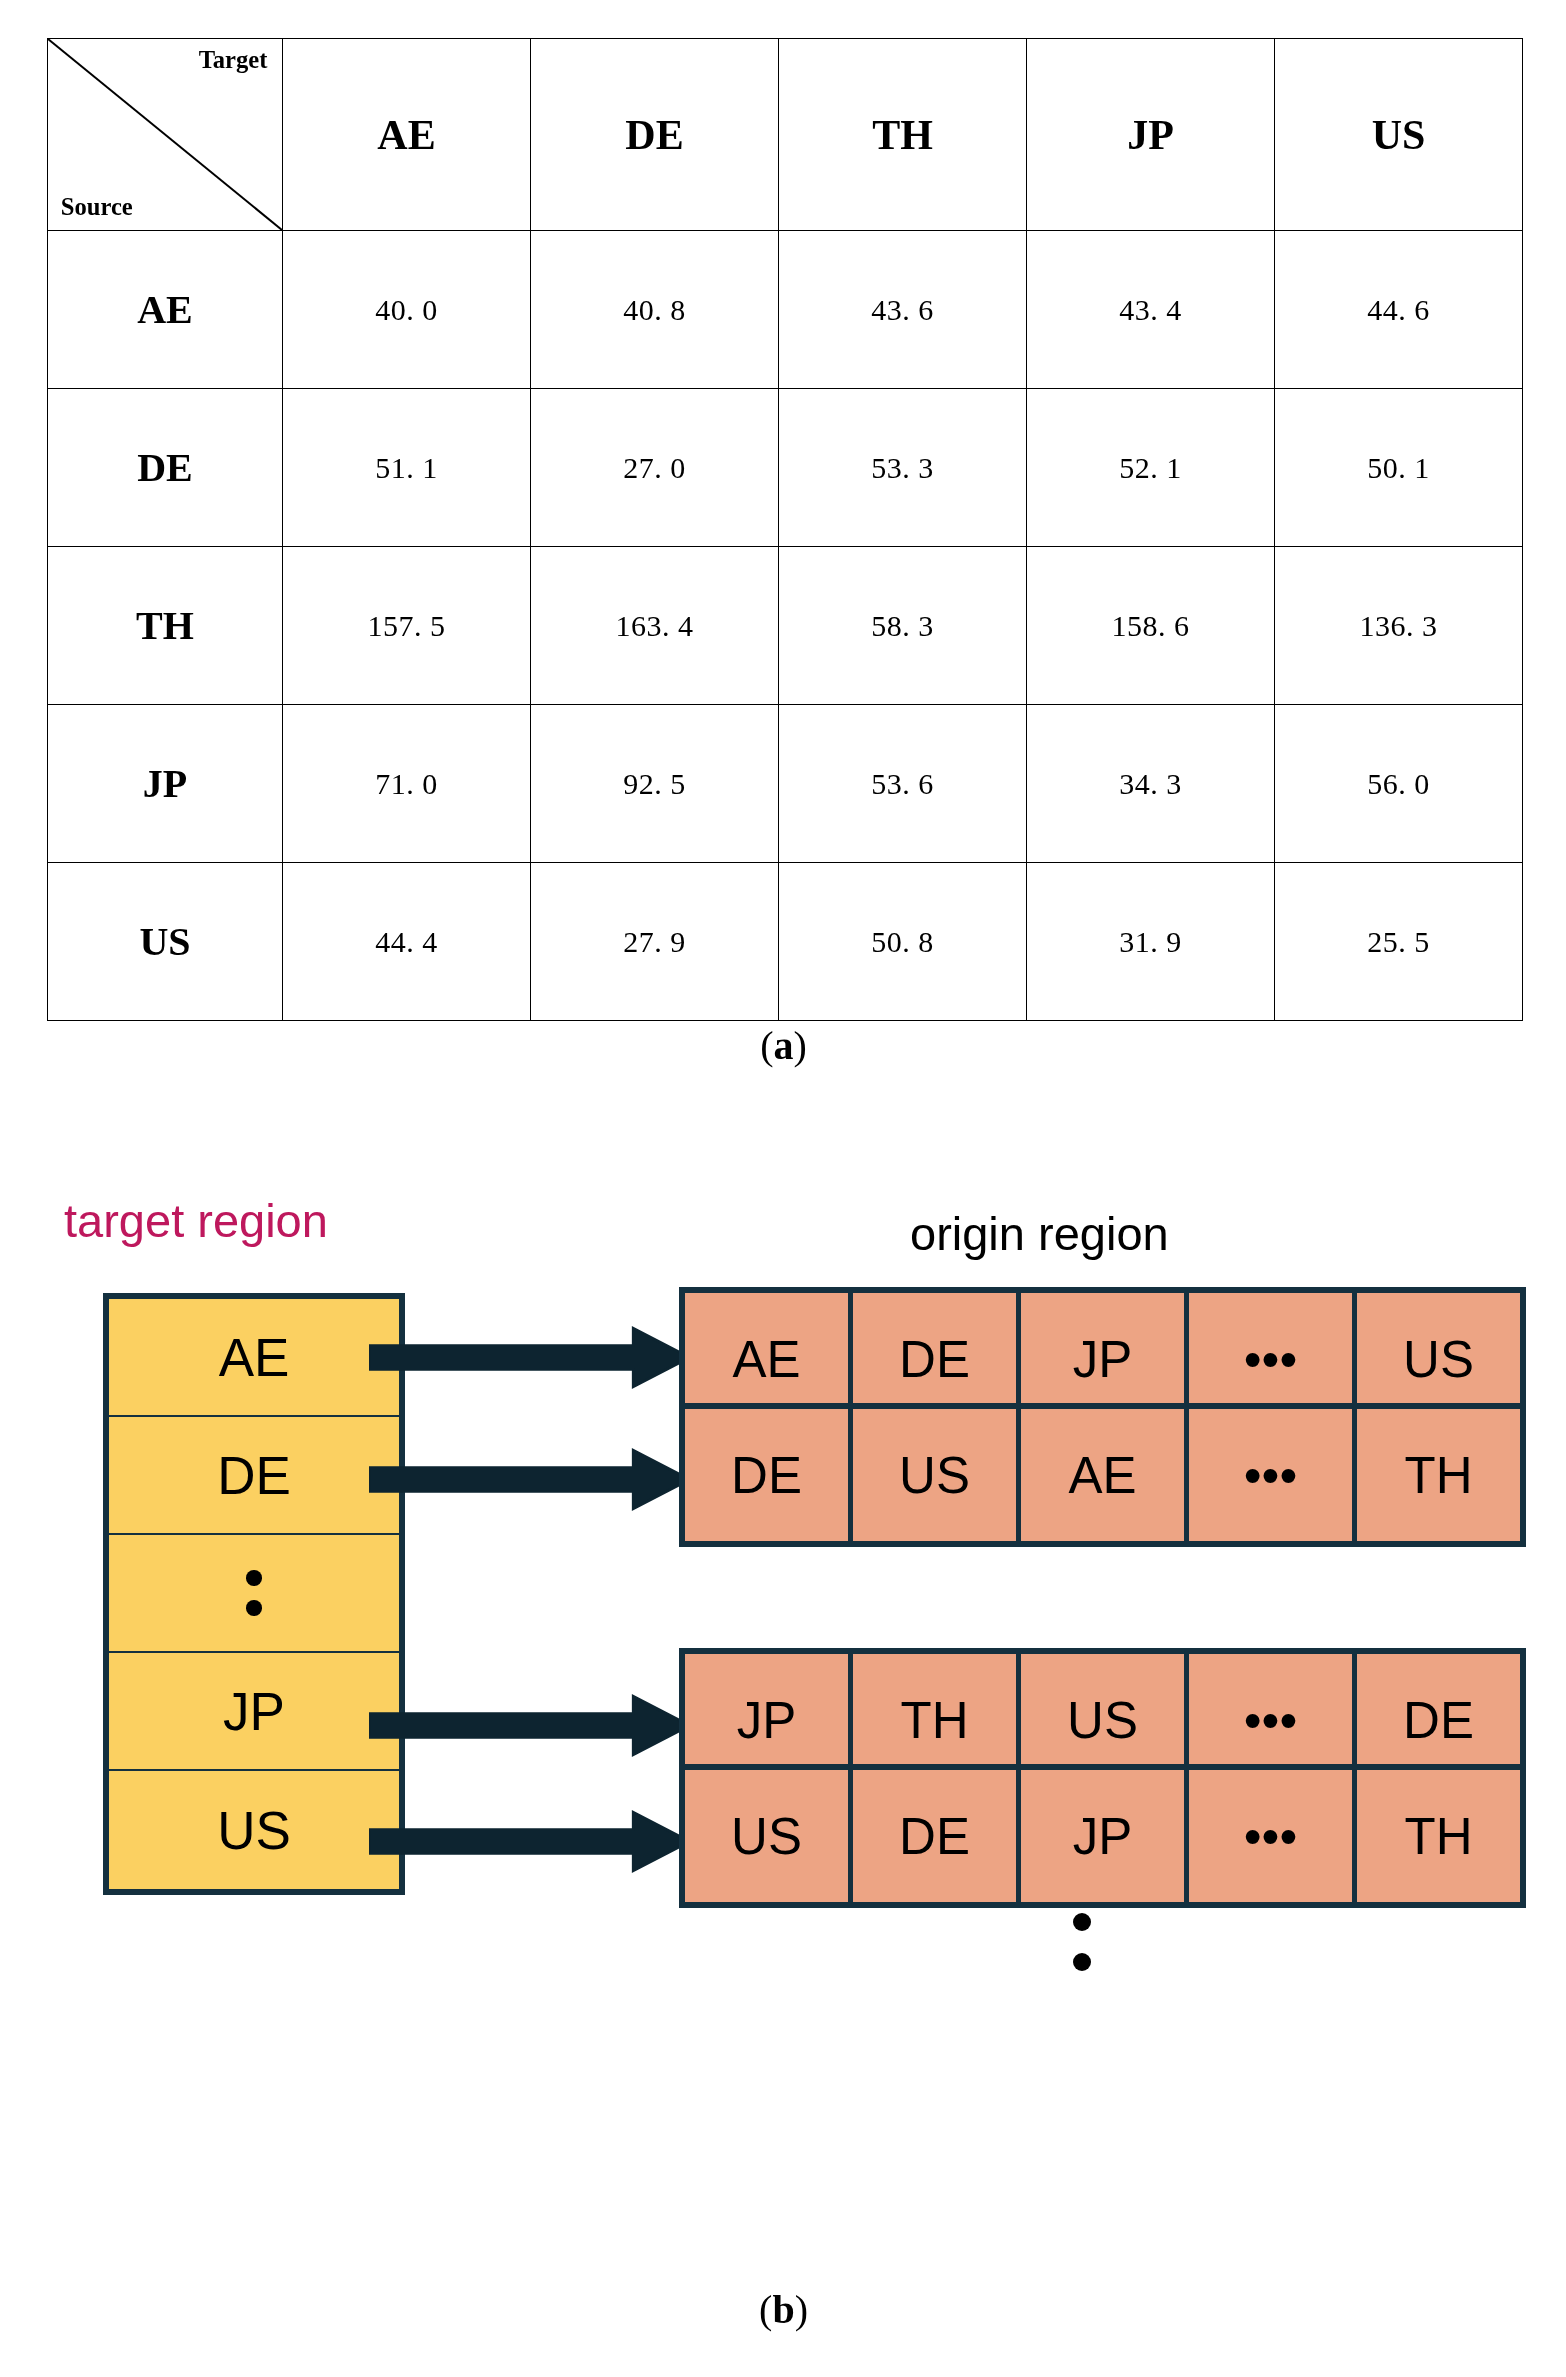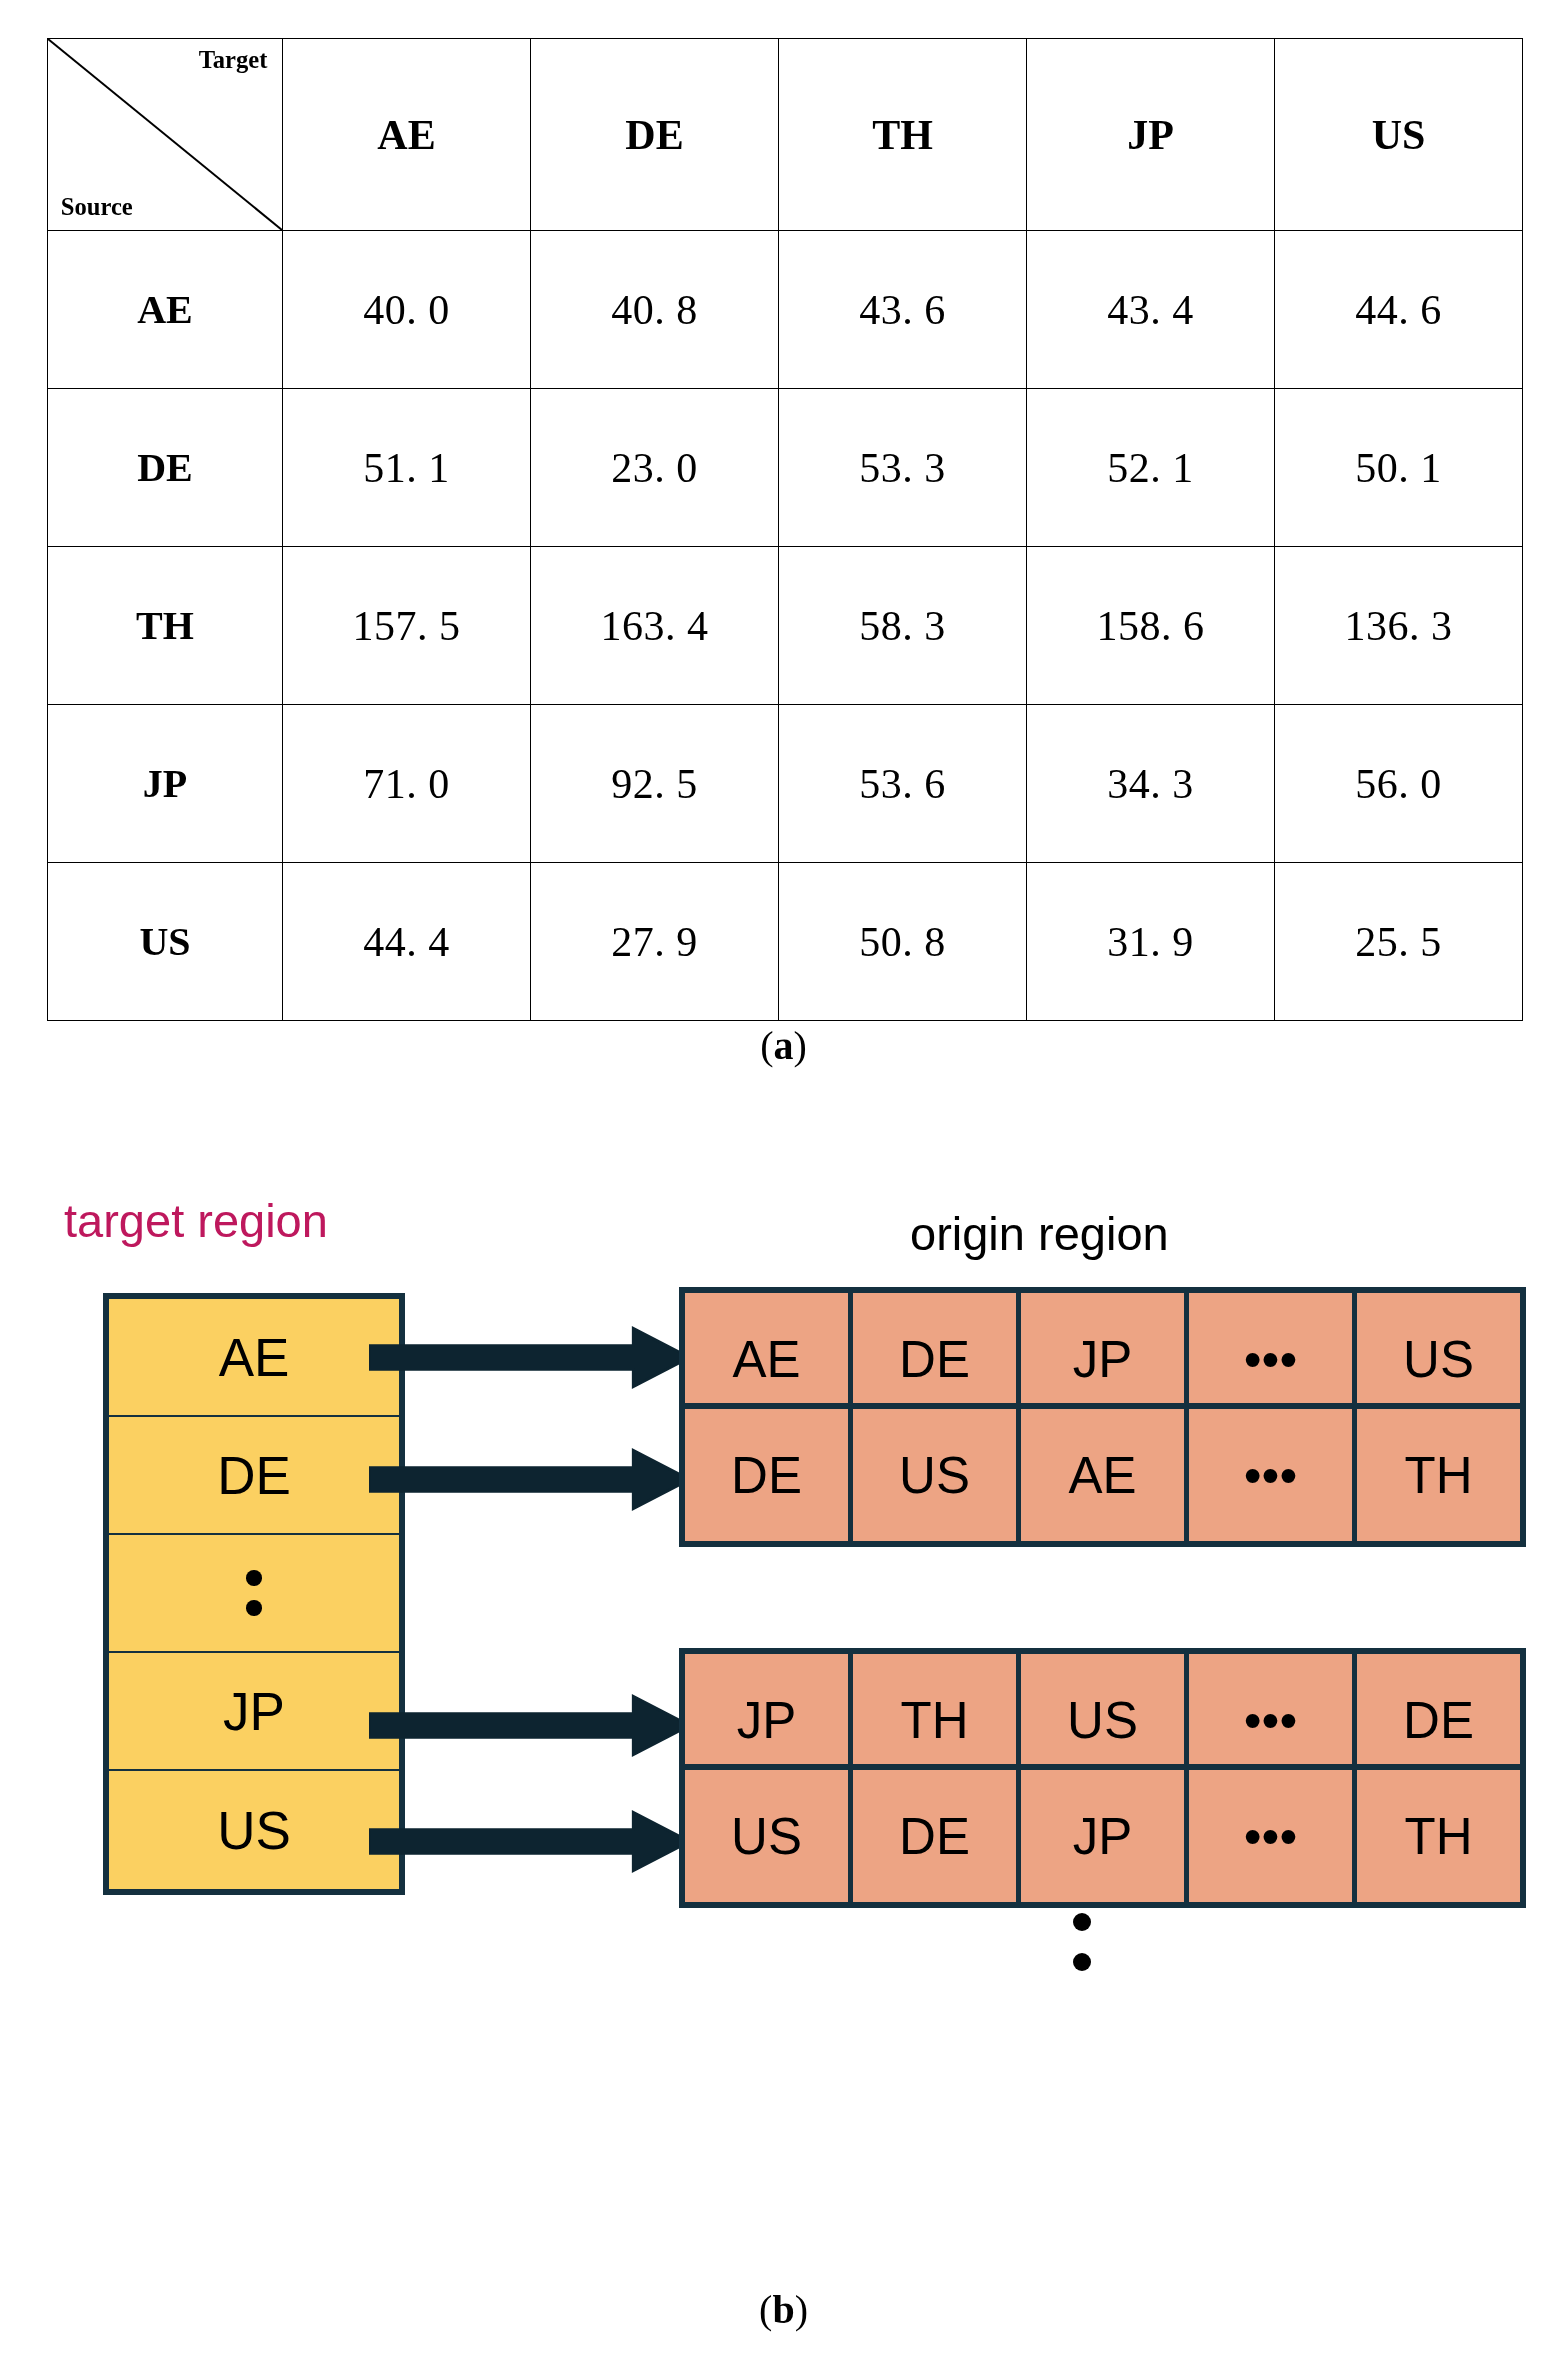--- a/index.html
+++ b/index.html
@@ -35,21 +35,21 @@
   }
   table.matrix thead th{
     height:191px;
     font-size:42px;
   }
   table.matrix td.rowhead{
     font-size:40px;
     font-weight:bold;
   }
   table.matrix td.val{
-    font-size:42px;
+    font-size:30px;
     font-weight:normal;
     letter-spacing:0.5px;
   }
   col.c0{width:235px;}
   col.cx{width:248px;}
 
   
   th.corner{
     position:relative;
     padding:0;
@@ -223,21 +223,21 @@
         <td class="rowhead">AE</td>
         <td class="val">40. 0</td>
         <td class="val">40. 8</td>
         <td class="val">43. 6</td>
         <td class="val">43. 4</td>
         <td class="val">44. 6</td>
       </tr>
       <tr>
         <td class="rowhead">DE</td>
         <td class="val">51. 1</td>
-        <td class="val">23. 0</td>
+        <td class="val">27. 0</td>
         <td class="val">53. 3</td>
         <td class="val">52. 1</td>
         <td class="val">50. 1</td>
       </tr>
       <tr>
         <td class="rowhead">TH</td>
         <td class="val">157. 5</td>
         <td class="val">163. 4</td>
         <td class="val">58. 3</td>
         <td class="val">158. 6</td>

